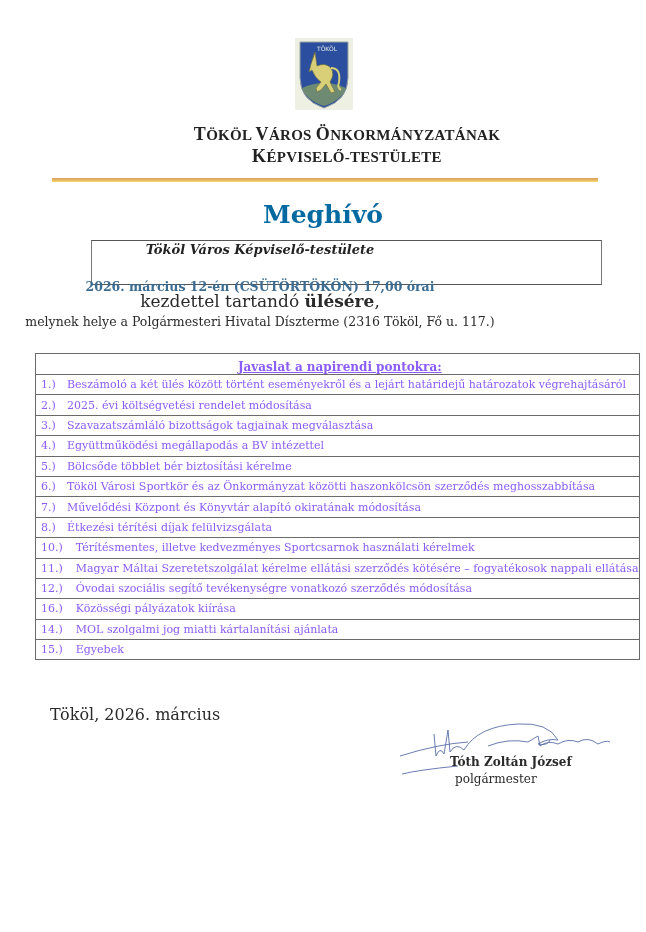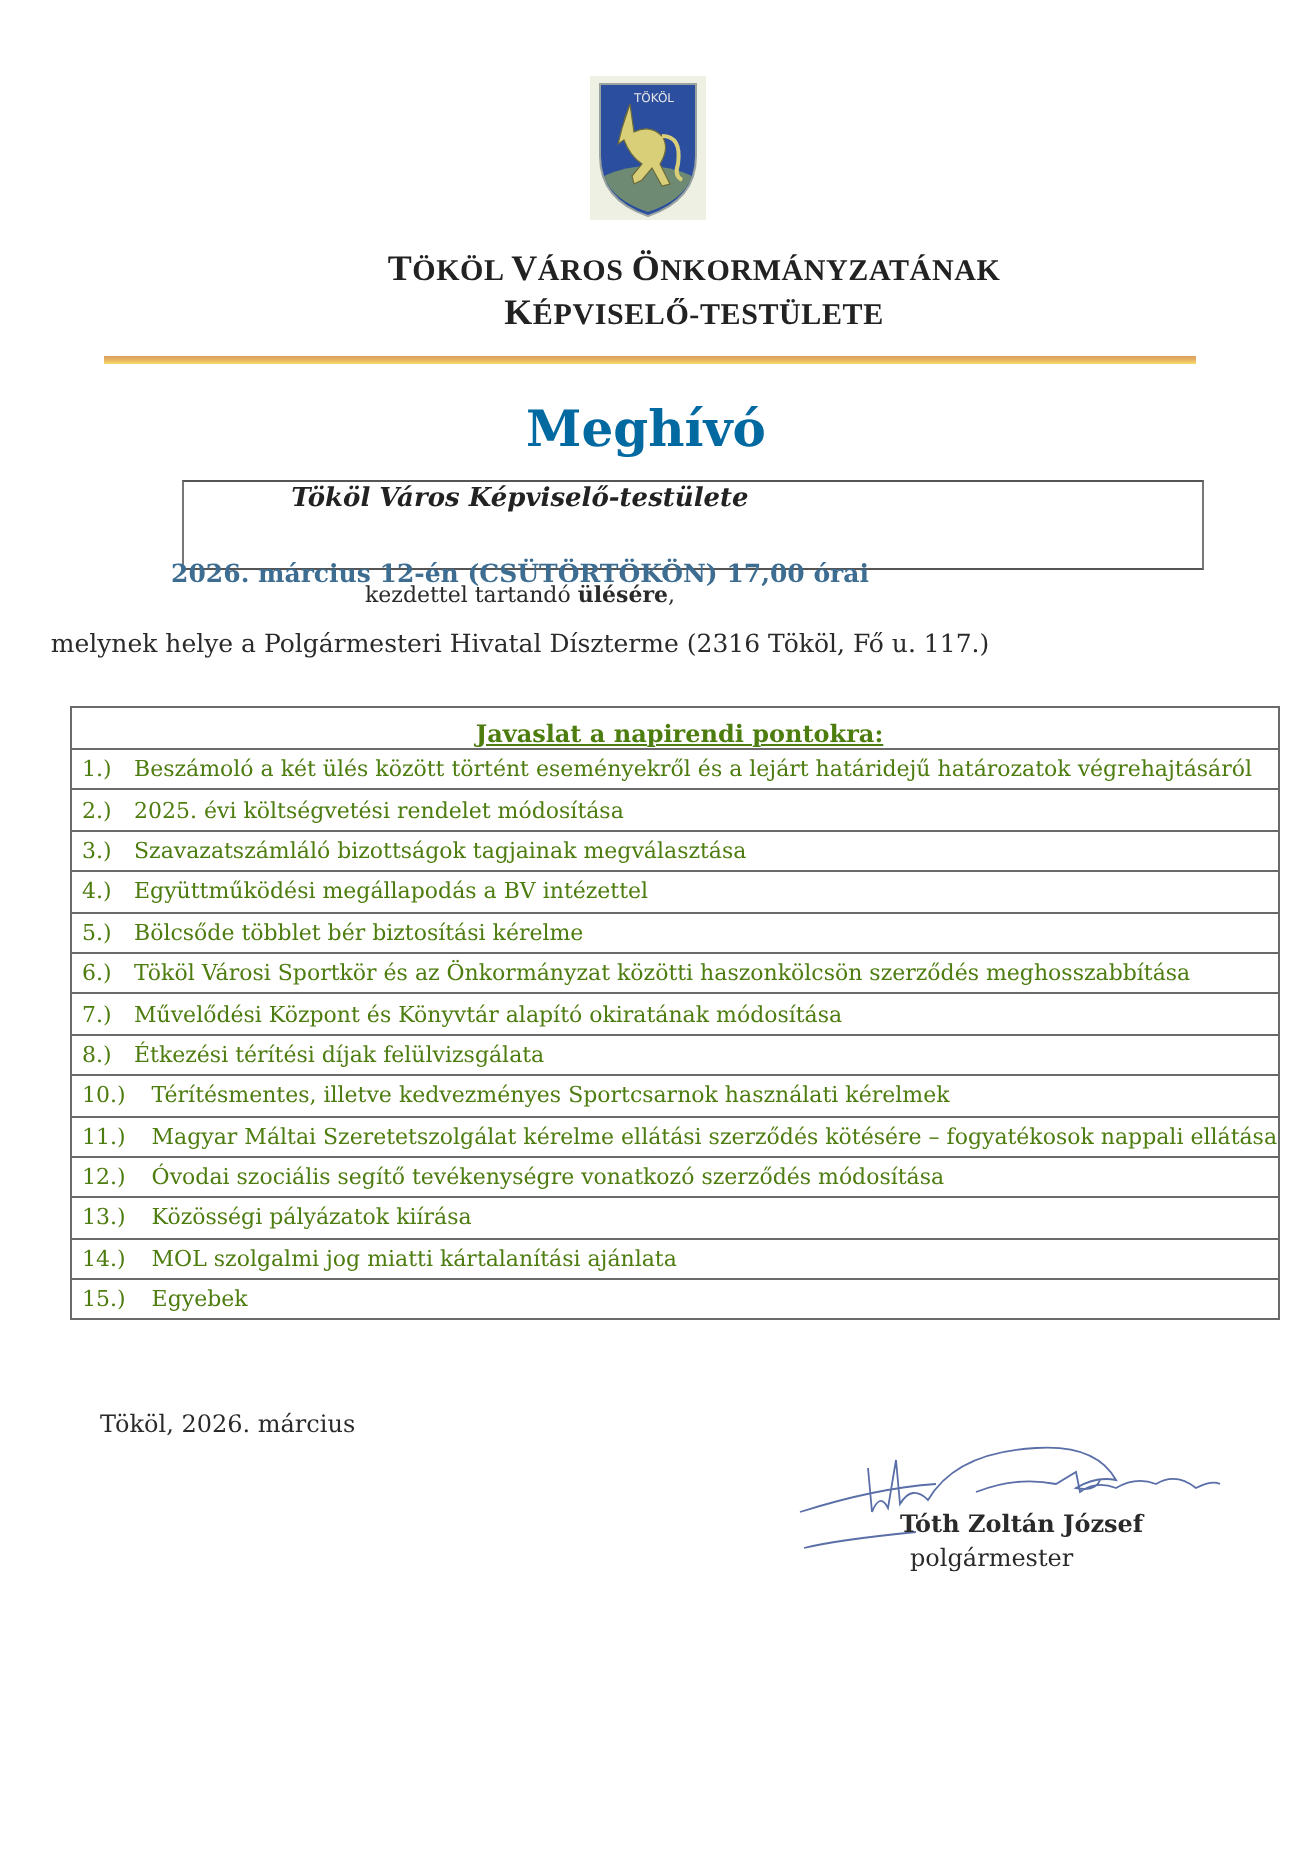--- a/index.html
+++ b/index.html
@@ -13,30 +13,30 @@
   .org .big { font-size: 18px; }
   .rule { position: absolute; left: 52px; top: 178px; width: 546px; height: 4px;
           background: linear-gradient(to bottom, #d9a05e 0%, #e8b463 50%, #f7dd6b 100%); }
   .title { position: absolute; top: 200px; left: 0; width: 646px; text-align: center;
            font-family: "DejaVu Serif", serif; font-weight: bold; font-size: 25px; color: #0369a1; }
   .meetbox { position: absolute; left: 91px; top: 240px; width: 509px; height: 43px;
              border-top: 1px solid #555; border-bottom: 1px solid #555; border-left: 1px solid #777; border-right: 1px solid #777; }
   .body-line { position: absolute; left: 0; width: 520px; text-align: center; font-size: 12.5px; }
   .council { top: 242px; font-style: italic; font-weight: bold; font-size: 13px; color: #222; }
   .date { top: 263px; font-weight: bold; font-size: 12.5px; color: #3e6d92; margin-top: 16px; }
-  .start { top: 291px; font-size: 11px; }
+  .start { top: 291px; font-size: 17px; }
   .start b { font-weight: bold; }
   .place { top: 314px; font-size: 12.5px; }
   table.agenda { position: absolute; left: 35px; top: 353px; width: 575px; border-collapse: collapse; font-size: 11px; }
-  table.agenda td { border: 1px solid #6a6a6a; height: 19.4px; padding: 0 0 0 5px; white-space: nowrap; color: #4d7c0f; }
+  table.agenda td { border: 1px solid #6a6a6a; height: 19.4px; padding: 0 0 0 5px; white-space: nowrap; color: #8b5cf6; }
   table.agenda td.head { text-align: center; font-weight: bold; font-size: 12px; padding-top: 6px; height: 14px; }
   table.agenda td.head span { text-decoration: underline; }
   .num { display: inline-block; min-width: 22px; margin-right: 4px; }
   .num.wide { min-width: 0; margin-right: 13px; }
-  .place-date { position: absolute; left: 50px; top: 705px; font-size: 12px; }
+  .place-date { position: absolute; left: 50px; top: 705px; font-size: 16px; }
   .sig { position: absolute; left: 398px; top: 716px; width: 215px; height: 60px; }
   .signame { position: absolute; left: 450px; top: 755px; font-weight: bold; font-size: 12px; }
   .sigrole { position: absolute; left: 455px; top: 772px; font-size: 12px; }
 </style>
 </head>
 <body>
 
 <svg class="crest" viewBox="0 0 58 72">
   <rect x="0" y="0" width="58" height="72" fill="#eef0e4"></rect>
   <path d="M5 4 H53 V40 Q53 62 29 70 Q5 62 5 40 Z" fill="#2b4f9e" stroke="#9aa3a0" stroke-width="1"></path>
@@ -97,21 +97,21 @@
       <tr>
         <td><span class="num wide">10.)</span><span>Térítésmentes, illetve kedvezményes Sportcsarnok használati kérelmek</span></td>
       </tr>
       <tr>
         <td><span class="num wide">11.)</span><span>Magyar Máltai Szeretetszolgálat kérelme ellátási szerződés kötésére – fogyatékosok nappali ellátása</span></td>
       </tr>
       <tr>
         <td><span class="num wide">12.)</span><span>Óvodai szociális segítő tevékenységre vonatkozó szerződés módosítása</span></td>
       </tr>
       <tr>
-        <td><span class="num wide">13.)</span><span>Közösségi pályázatok kiírása</span></td>
+        <td><span class="num wide">16.)</span><span>Közösségi pályázatok kiírása</span></td>
       </tr>
       <tr>
         <td><span class="num wide">14.)</span><span>MOL szolgalmi jog miatti kártalanítási ajánlata</span></td>
       </tr>
       <tr>
         <td><span class="num wide">15.)</span><span>Egyebek</span></td>
       </tr>
     </tbody>
 </table>
 

